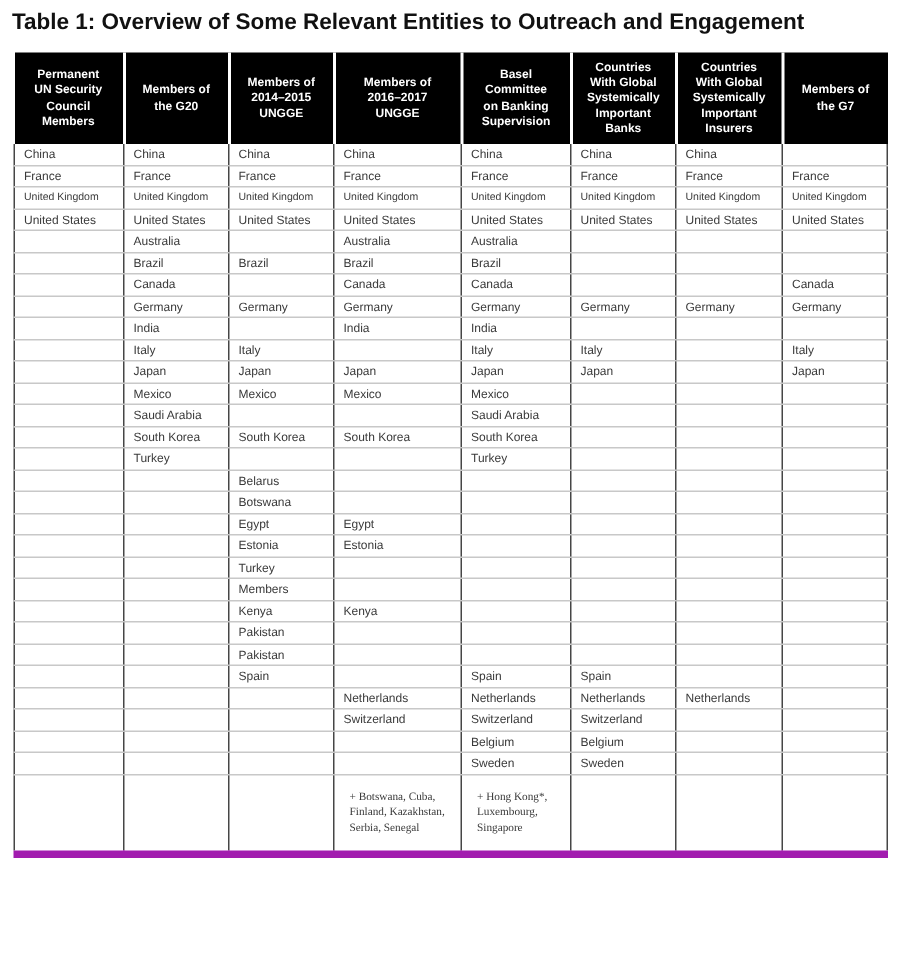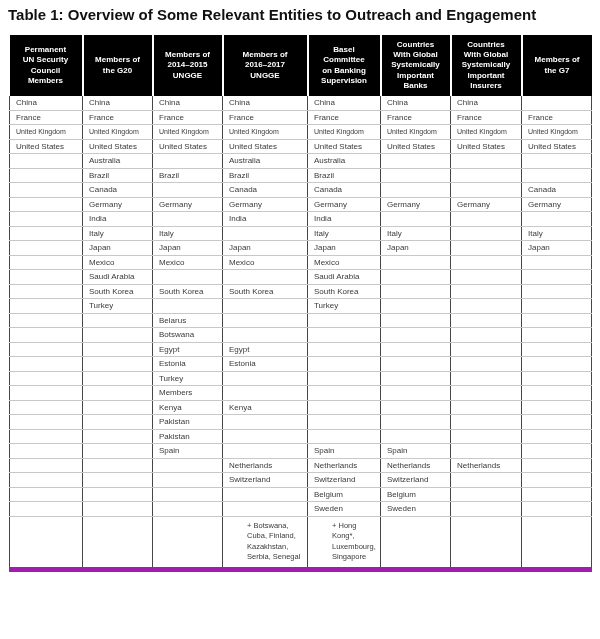--- a/index.html
+++ b/index.html
@@ -51,22 +51,23 @@
     border-bottom: 1px solid #c8c8c8;
     white-space: nowrap;
     overflow: hidden;
   }
   table.entities td:first-child { border-left: 1px solid #464646; }
   table.entities tr.footer-row td {
     height: 46px;
     font-size: 7.5px;
     line-height: 1.4;
     white-space: normal;
-    padding: 2px 3px 2px 24px;
+    padding: 2px 3px 2px 10px;
     border-bottom: none;
+    font-family: Liberation Serif, serif;
   }
   table.entities td.small-text { font-size: 7px; }
 </style>
 </head>
 <body>
 
 <div class="page-title">Table 1: Overview of Some Relevant Entities to Outreach and Engagement</div>
 
 <table class="entities">
   <colgroup>

